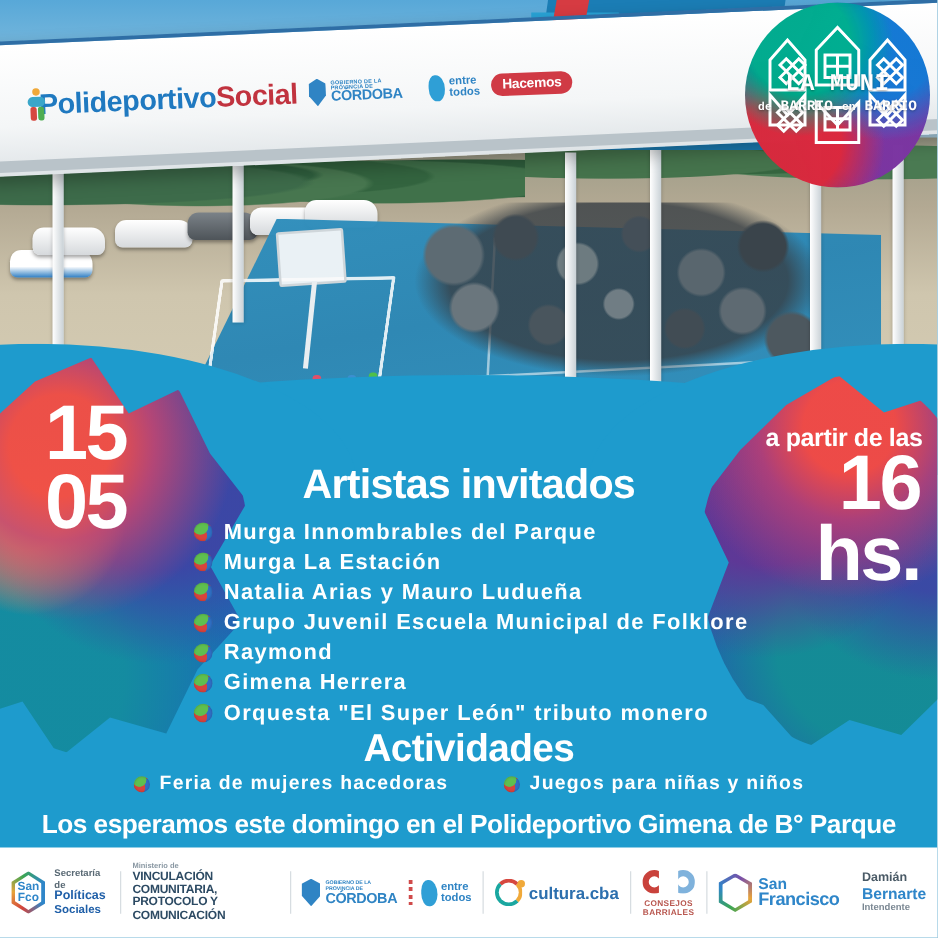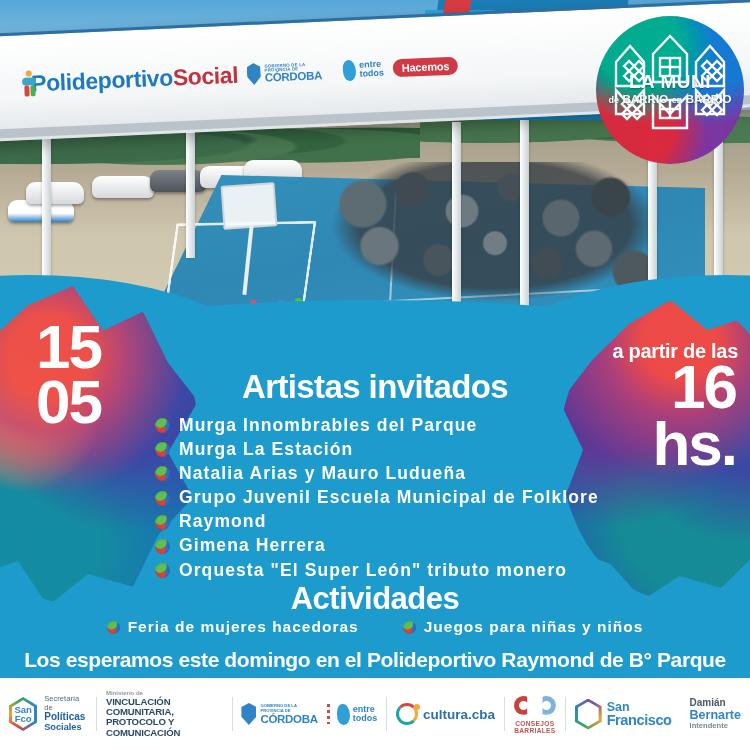--- a/index.html
+++ b/index.html
@@ -187,29 +187,30 @@
     clip-path: ellipse(85% 100% at 10% 100%);
   }
   .wave3 {
     position: absolute; right: 0; top: 275px; width: 300px; height: 110px;
     background: #1e9bcd;
     clip-path: ellipse(85% 100% at 92% 100%);
   }
 
   
   .badge {
-    position: absolute; right: 6px; top: 16px; width: 148px; height: 148px;
+    position: absolute; right: 6px; top: 2px; width: 148px; height: 148px;
     border-radius: 50%;
     background:
       radial-gradient(circle at 30% 22%, rgba(0,170,140,.95) 0 26%, transparent 48%),
       radial-gradient(circle at 76% 26%, rgba(30,120,200,.95) 0 24%, transparent 46%),
       radial-gradient(circle at 24% 76%, rgba(205,45,60,.95) 0 26%, transparent 48%),
       radial-gradient(circle at 78% 76%, rgba(120,55,150,.95) 0 26%, transparent 48%),
       radial-gradient(circle at 50% 50%, rgba(60,90,175,.9) 0 35%, rgba(40,70,150,.85) 60%, rgba(35,60,130,.9) 100%);
     filter: saturate(1.15);
+    font-family: Liberation Mono, monospace;
   }
   .badge svg { position: absolute; inset: 0; }
   .badge-text {
     position: absolute; left: 0; right: 0; top: 56px; text-align: center;
     color: #fff; text-shadow: 0 1px 2px rgba(0,0,0,.35);
   }
   .badge-text .l1 { font-size: 19px; font-weight: 800; letter-spacing: .5px; line-height: 1; }
   .badge-text .l2 { font-size: 11.5px; font-weight: 700; letter-spacing: .1px; margin-top: 2px; }
   .badge-text .l2 .sm { font-size: 9px; font-weight: 600; }
 
@@ -336,21 +337,21 @@
     content:""; position:absolute; inset:3px;
     clip-path: polygon(50% 0,100% 25%,100% 75%,50% 100%,0 75%,0 25%);
     background:#fff;
   }
   .sanfco-mark .txt {
     position: absolute; inset: 0; display:flex; flex-direction:column;
     justify-content:center; align-items:center; z-index:2;
     font-size: 9.5px; font-weight: 800; color: #2f86c9; line-height: .95;
   }
   .f-label { line-height: 1.08; }
-  .f-label .t1 { font-size: 7.6px; color:#5a6a75; font-weight:400; }
+  .f-label .t1 { font-size: 7.6px; color:#5a6a75; font-weight:700; }
   .f-label .t2 { font-size: 10px; color:#1f5fa8; font-weight:800; }
   .f-label .t3 { font-size: 9.2px; color:#1f5fa8; font-weight:800; }
   .f-label .min1 { font-size: 6px; color:#8a98a3; font-weight:600; }
   .f-label .min2 { font-size: 9.6px; color:#2c4a63; font-weight:800; letter-spacing:-.2px; }
 
   .cba2 { display:flex; align-items:center; gap:4px; }
   .cba2-shield { width:17px; height:22px; background:#2f84c4;
     clip-path: polygon(50% 0,100% 18%,100% 62%,50% 100%,0 62%,0 18%); }
   .cba2 .sm { font-size:4.2px; font-weight:700; color:#2f84c4; }
   .cba2 .lg { font-size:11.5px; font-weight:800; color:#2f84c4; letter-spacing:-.3px; }
@@ -578,21 +579,21 @@
     <div class="act-item">
         <span class="dot sm"></span>
         <span>Feria de mujeres hacedoras</span>
       </div>
     <div class="act-item">
         <span class="dot sm"></span>
         <span>Juegos para niñas y niños</span>
       </div>
   </div>
 
-  <div class="closing"><span>Los esperamos este </span><span class="bold">domingo</span><span> en el </span><span class="bold">Polideportivo Raymond de B° Parque</span></div>
+  <div class="closing"><span>Los esperamos este </span><span class="bold">domingo</span><span> en el </span><span class="bold">Polideportivo Gimena de B° Parque</span></div>
 
   <div class="footer">
 
     <div class="fgroup">
       <div class="sanfco-mark">
         <div class="ring"></div>
         <div class="txt">
           <span>San</span>
           <span>Fco</span>
         </div>

